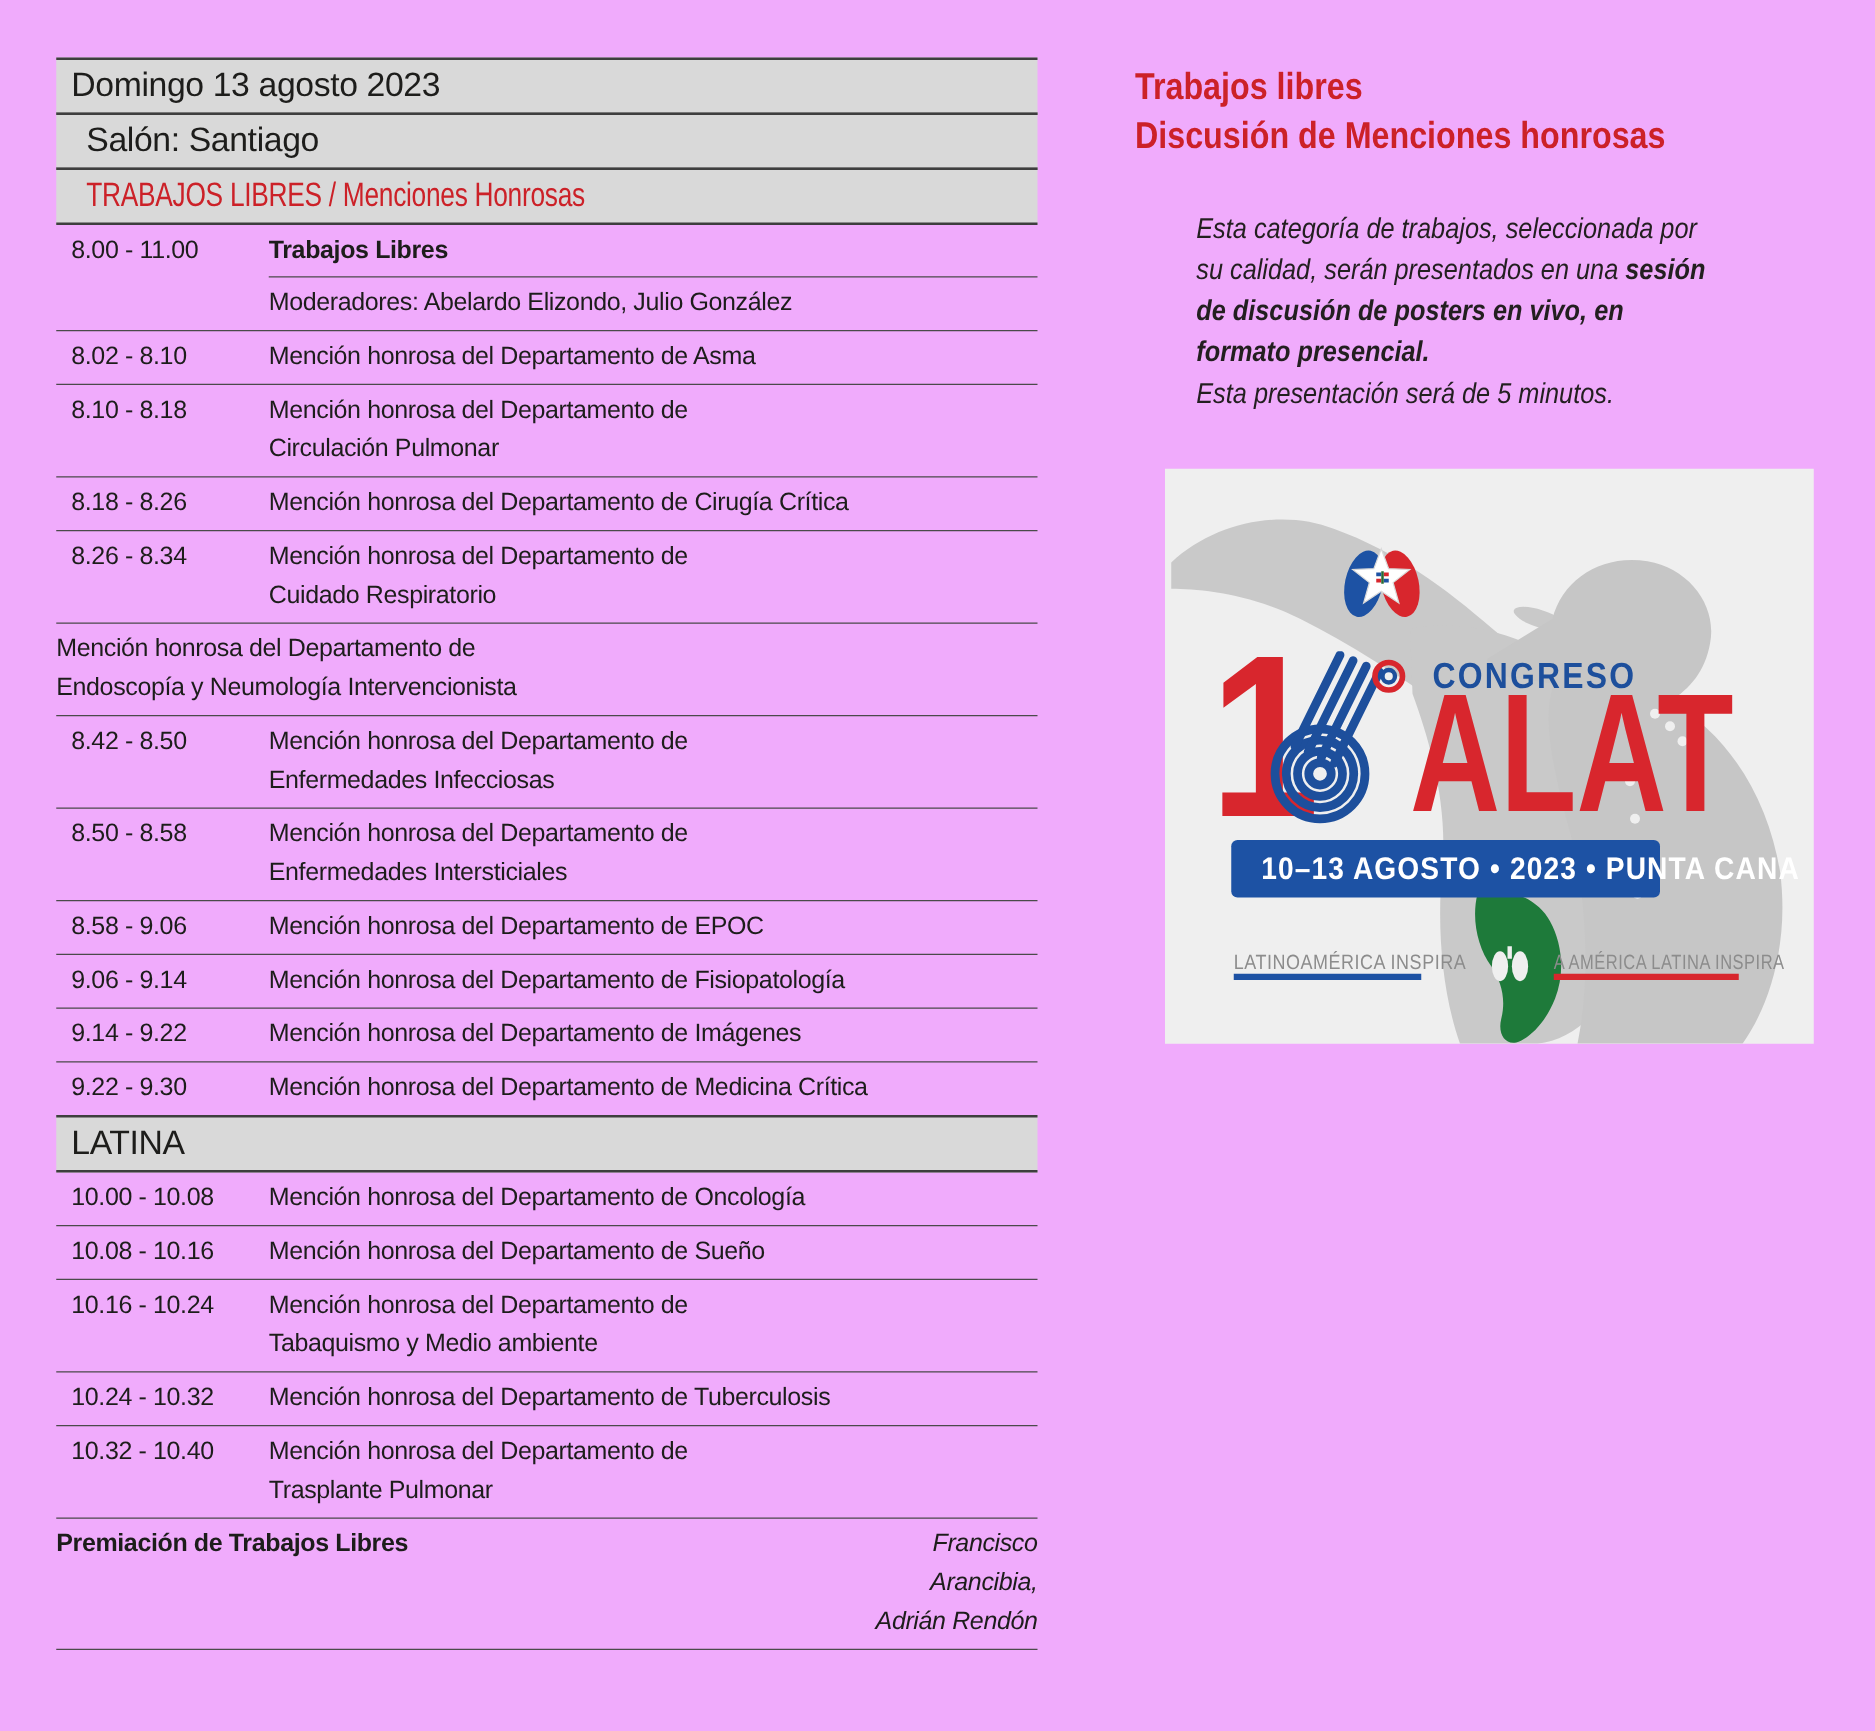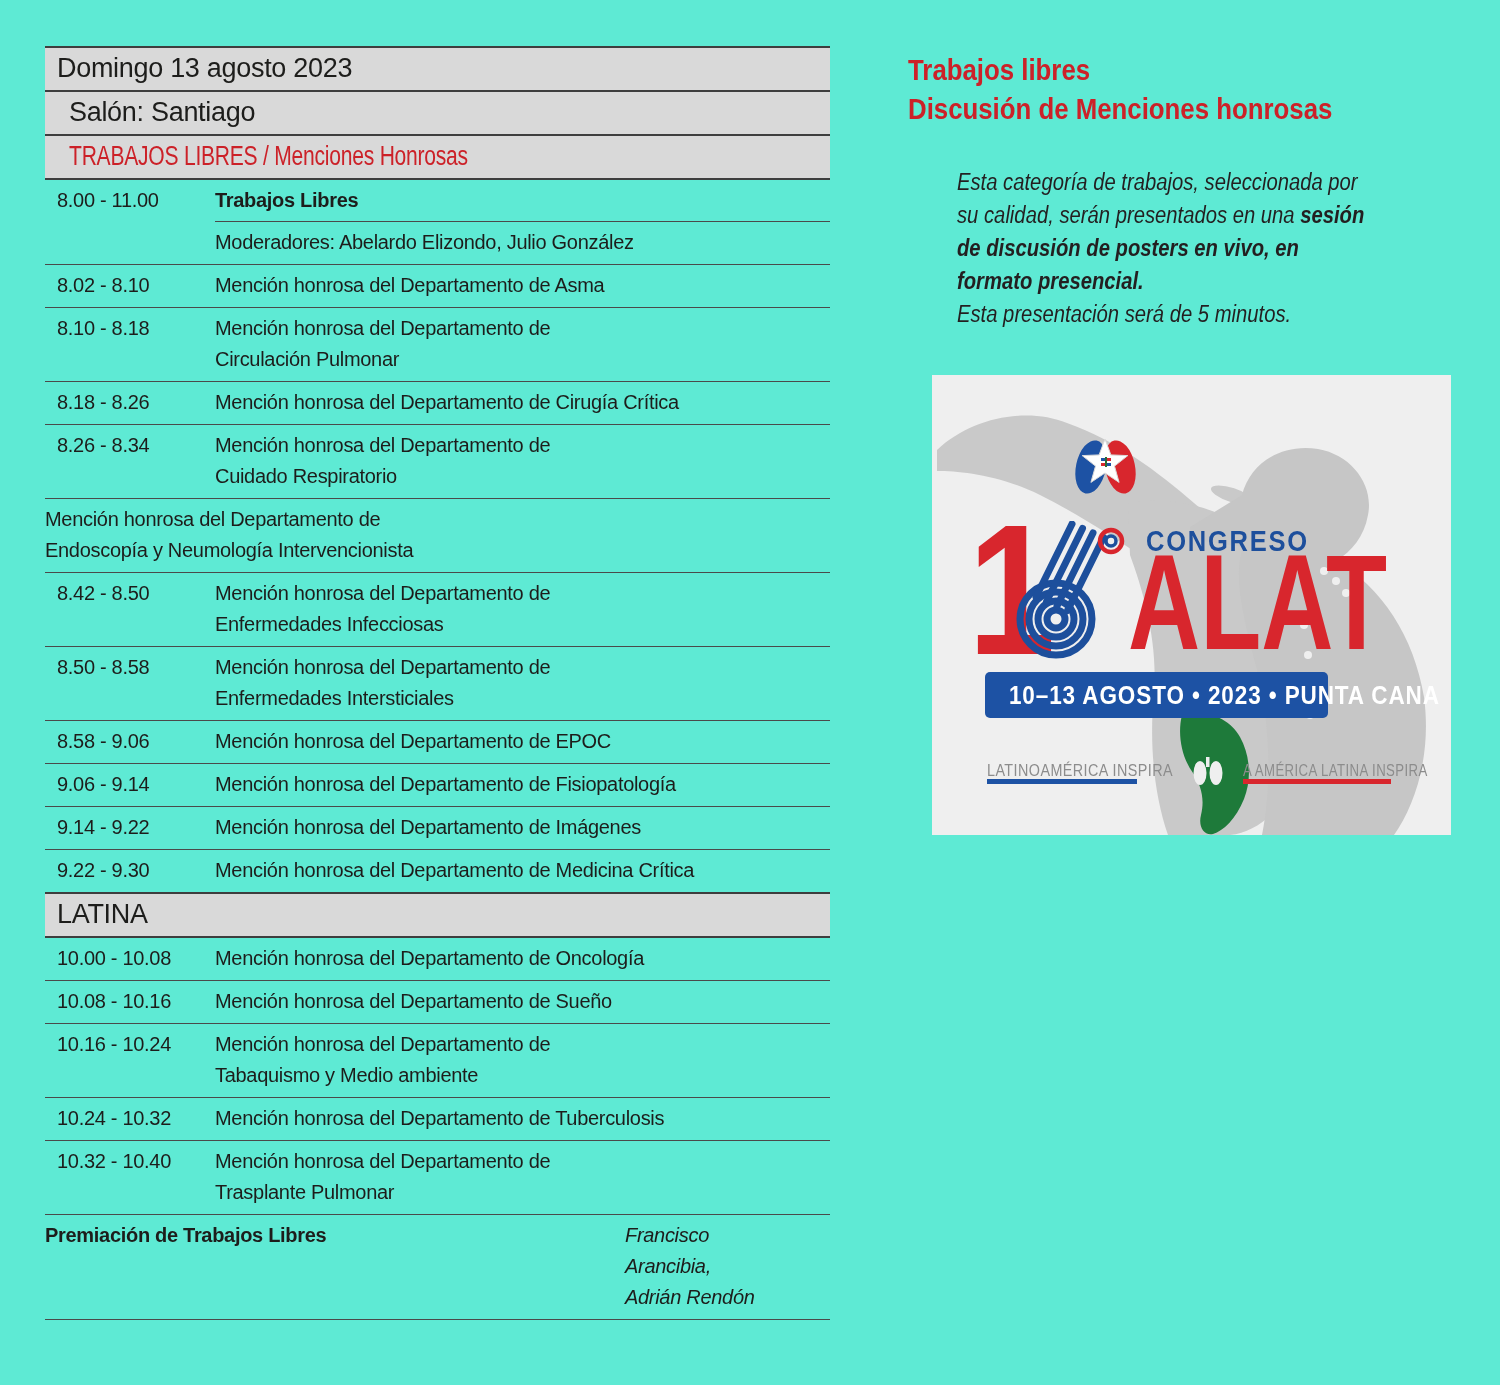--- a/index.html
+++ b/index.html
@@ -1,32 +1,32 @@
 <!DOCTYPE html>
 <html><head>
 <meta charset="utf-8">
 <style>
   html,body{margin:0;padding:0;background:#ffffff;}
-  .canvas{position:relative;width:1500px;height:1385px;background:#5eead4;
+  .canvas{position:relative;width:1500px;height:1385px;background:#f0abfc;
           font-family:"Liberation Sans","DejaVu Sans",sans-serif;color:#1d1d1b;overflow:hidden;}
 
   
   .schedule{position:absolute;left:45px;top:46px;width:785px;}
   .band{background:#d9d9d9;border-top:2px solid #3e3e3e;border-bottom:2px solid #3e3e3e;
         padding:5px 0 6px 12px;font-size:27px;line-height:31px;letter-spacing:-0.3px;}
   .band + .band{margin-top:-2px;padding-left:24px;}
   .band.red{color:#cc2128;font-weight:400;}
   .band .cond{display:inline-block;transform:scaleX(.78);transform-origin:0 50%;white-space:nowrap;}
   .row{position:relative;display:flex;border-bottom:1px solid #4a4a4a;
        padding:5px 0 6px;font-size:20px;line-height:31px;letter-spacing:-0.3px;}
   .row.nosep{border-bottom:none;}
   .row .time{flex:none;width:158px;padding-left:12px;}
   .row .desc{flex:1;white-space:pre-line;padding-right:8px;}
   .row .desc.bold{font-weight:700;}
-  .row .speaker{flex:none;width:205px;font-style:italic;white-space:pre-line;}
+  .row .speaker{flex:none;width:205px;font-style:italic;white-space:pre-line;text-align:right;}
   .partline{position:absolute;left:170px;right:0;bottom:0;height:1px;background:#4a4a4a;}
 
   
   .panel-title{position:absolute;left:908px;top:50px;font-weight:700;font-size:30px;line-height:39px;
                color:#cc2128;transform:scaleX(.86);transform-origin:0 0;white-space:nowrap;}
   .panel-para{position:absolute;left:957px;top:166px;width:470px;font-style:italic;font-size:23px;
               line-height:33px;color:#231f20;transform:scaleX(.88);transform-origin:0 0;}
   .panel-para p{margin:0;}
   .panel-para .emph{font-weight:700;}
 

